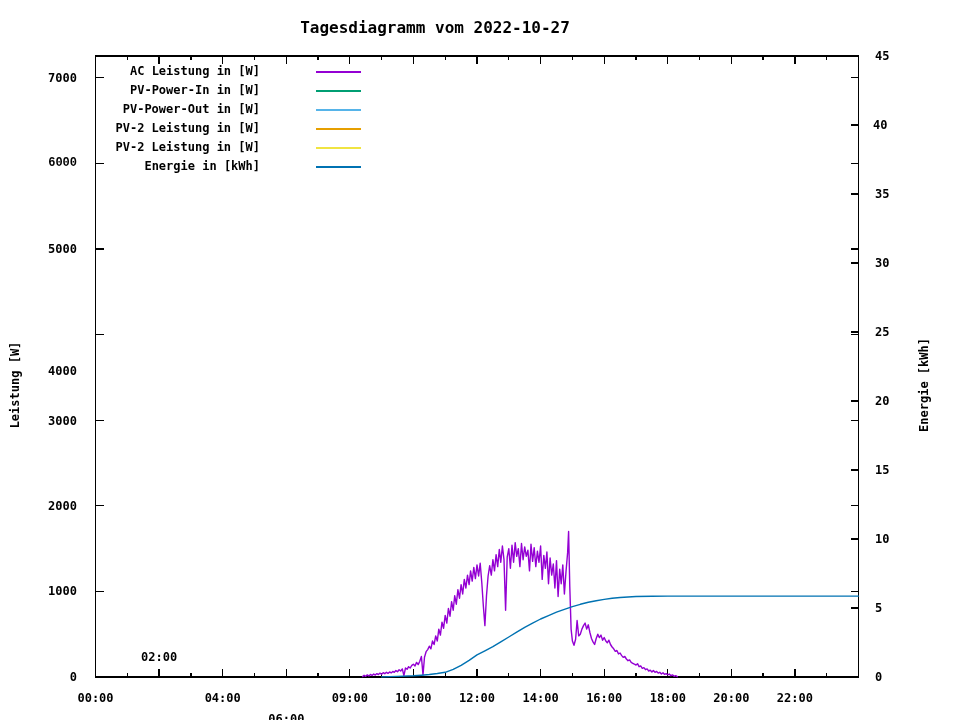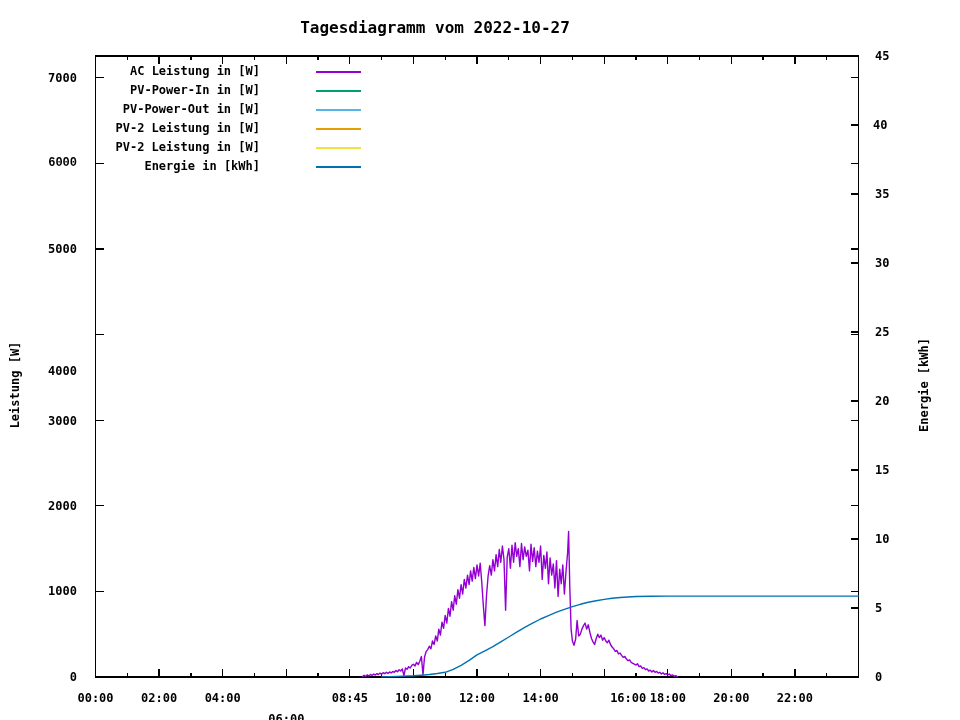--- a/index.html
+++ b/index.html
@@ -31,28 +31,28 @@
       <line x1="316" x2="361" y1="110" y2="110" stroke="#56b4e9" stroke-width="2"></line>
       <line x1="316" x2="361" y1="129" y2="129" stroke="#e69f00" stroke-width="2"></line>
       <line x1="316" x2="361" y1="148" y2="148" stroke="#f0e442" stroke-width="2"></line>
       <line x1="316" x2="361" y1="167" y2="167" stroke="#0072b2" stroke-width="2"></line>
     </svg>
   <div class="lbl title" id="chart-title" style="left:435px;top:21px;transform:translateX(-50%);position:absolute;">Tagesdiagramm vom 2022-10-27</div>
   <div class="lbl rot" style="left:15px;top:385px;">Leistung [W]</div>
   <div class="lbl rot" style="left:924px;top:385px;">Energie [kWh]</div>
   <div id="labels">
       <div class="lbl xlab" style="left: 95.5px; top: 691px;">00:00</div>
-      <div class="lbl xlab" style="left: 159.1px; top: 691px;">02:00</div>
+      <div class="lbl xlab" style="left: 159.1px; top: 650px;">02:00</div>
       <div class="lbl xlab" style="left: 222.7px; top: 691px;">04:00</div>
       <div class="lbl xlab" style="left: 286.3px; top: 712px;">06:00</div>
-      <div class="lbl xlab" style="left: 349.8px; top: 691px;">08:45</div>
+      <div class="lbl xlab" style="left: 349.8px; top: 691px;">09:00</div>
       <div class="lbl xlab" style="left: 413.4px; top: 691px;">10:00</div>
       <div class="lbl xlab" style="left: 477px; top: 691px;">12:00</div>
       <div class="lbl xlab" style="left: 540.6px; top: 691px;">14:00</div>
-      <div class="lbl xlab" style="left: 604.2px; top: 691px; margin-left: 24px;">16:00</div>
+      <div class="lbl xlab" style="left: 604.2px; top: 691px;">16:00</div>
       <div class="lbl xlab" style="left: 667.8px; top: 691px;">18:00</div>
       <div class="lbl xlab" style="left: 731.3px; top: 691px;">20:00</div>
       <div class="lbl xlab" style="left: 794.9px; top: 691px; text-align: right;">22:00</div>
       <div class="lbl ylab1" style="right: 883px; top: 670px;">0</div>
       <div class="lbl ylab1" style="right: 883px; top: 584.4px;">1000</div>
       <div class="lbl ylab1" style="right: 883px; top: 498.8px;">2000</div>
       <div class="lbl ylab1" style="right: 883px; top: 414px;">3000</div>
       <div class="lbl ylab1" style="right: 883px; top: 327.6px; margin-top: 36px;">4000</div>
       <div class="lbl ylab1" style="right: 883px; top: 242px;">5000</div>
       <div class="lbl ylab1" style="right: 883px; top: 156.4px; font-family: Liberation Mono, monospace;">6000</div>

